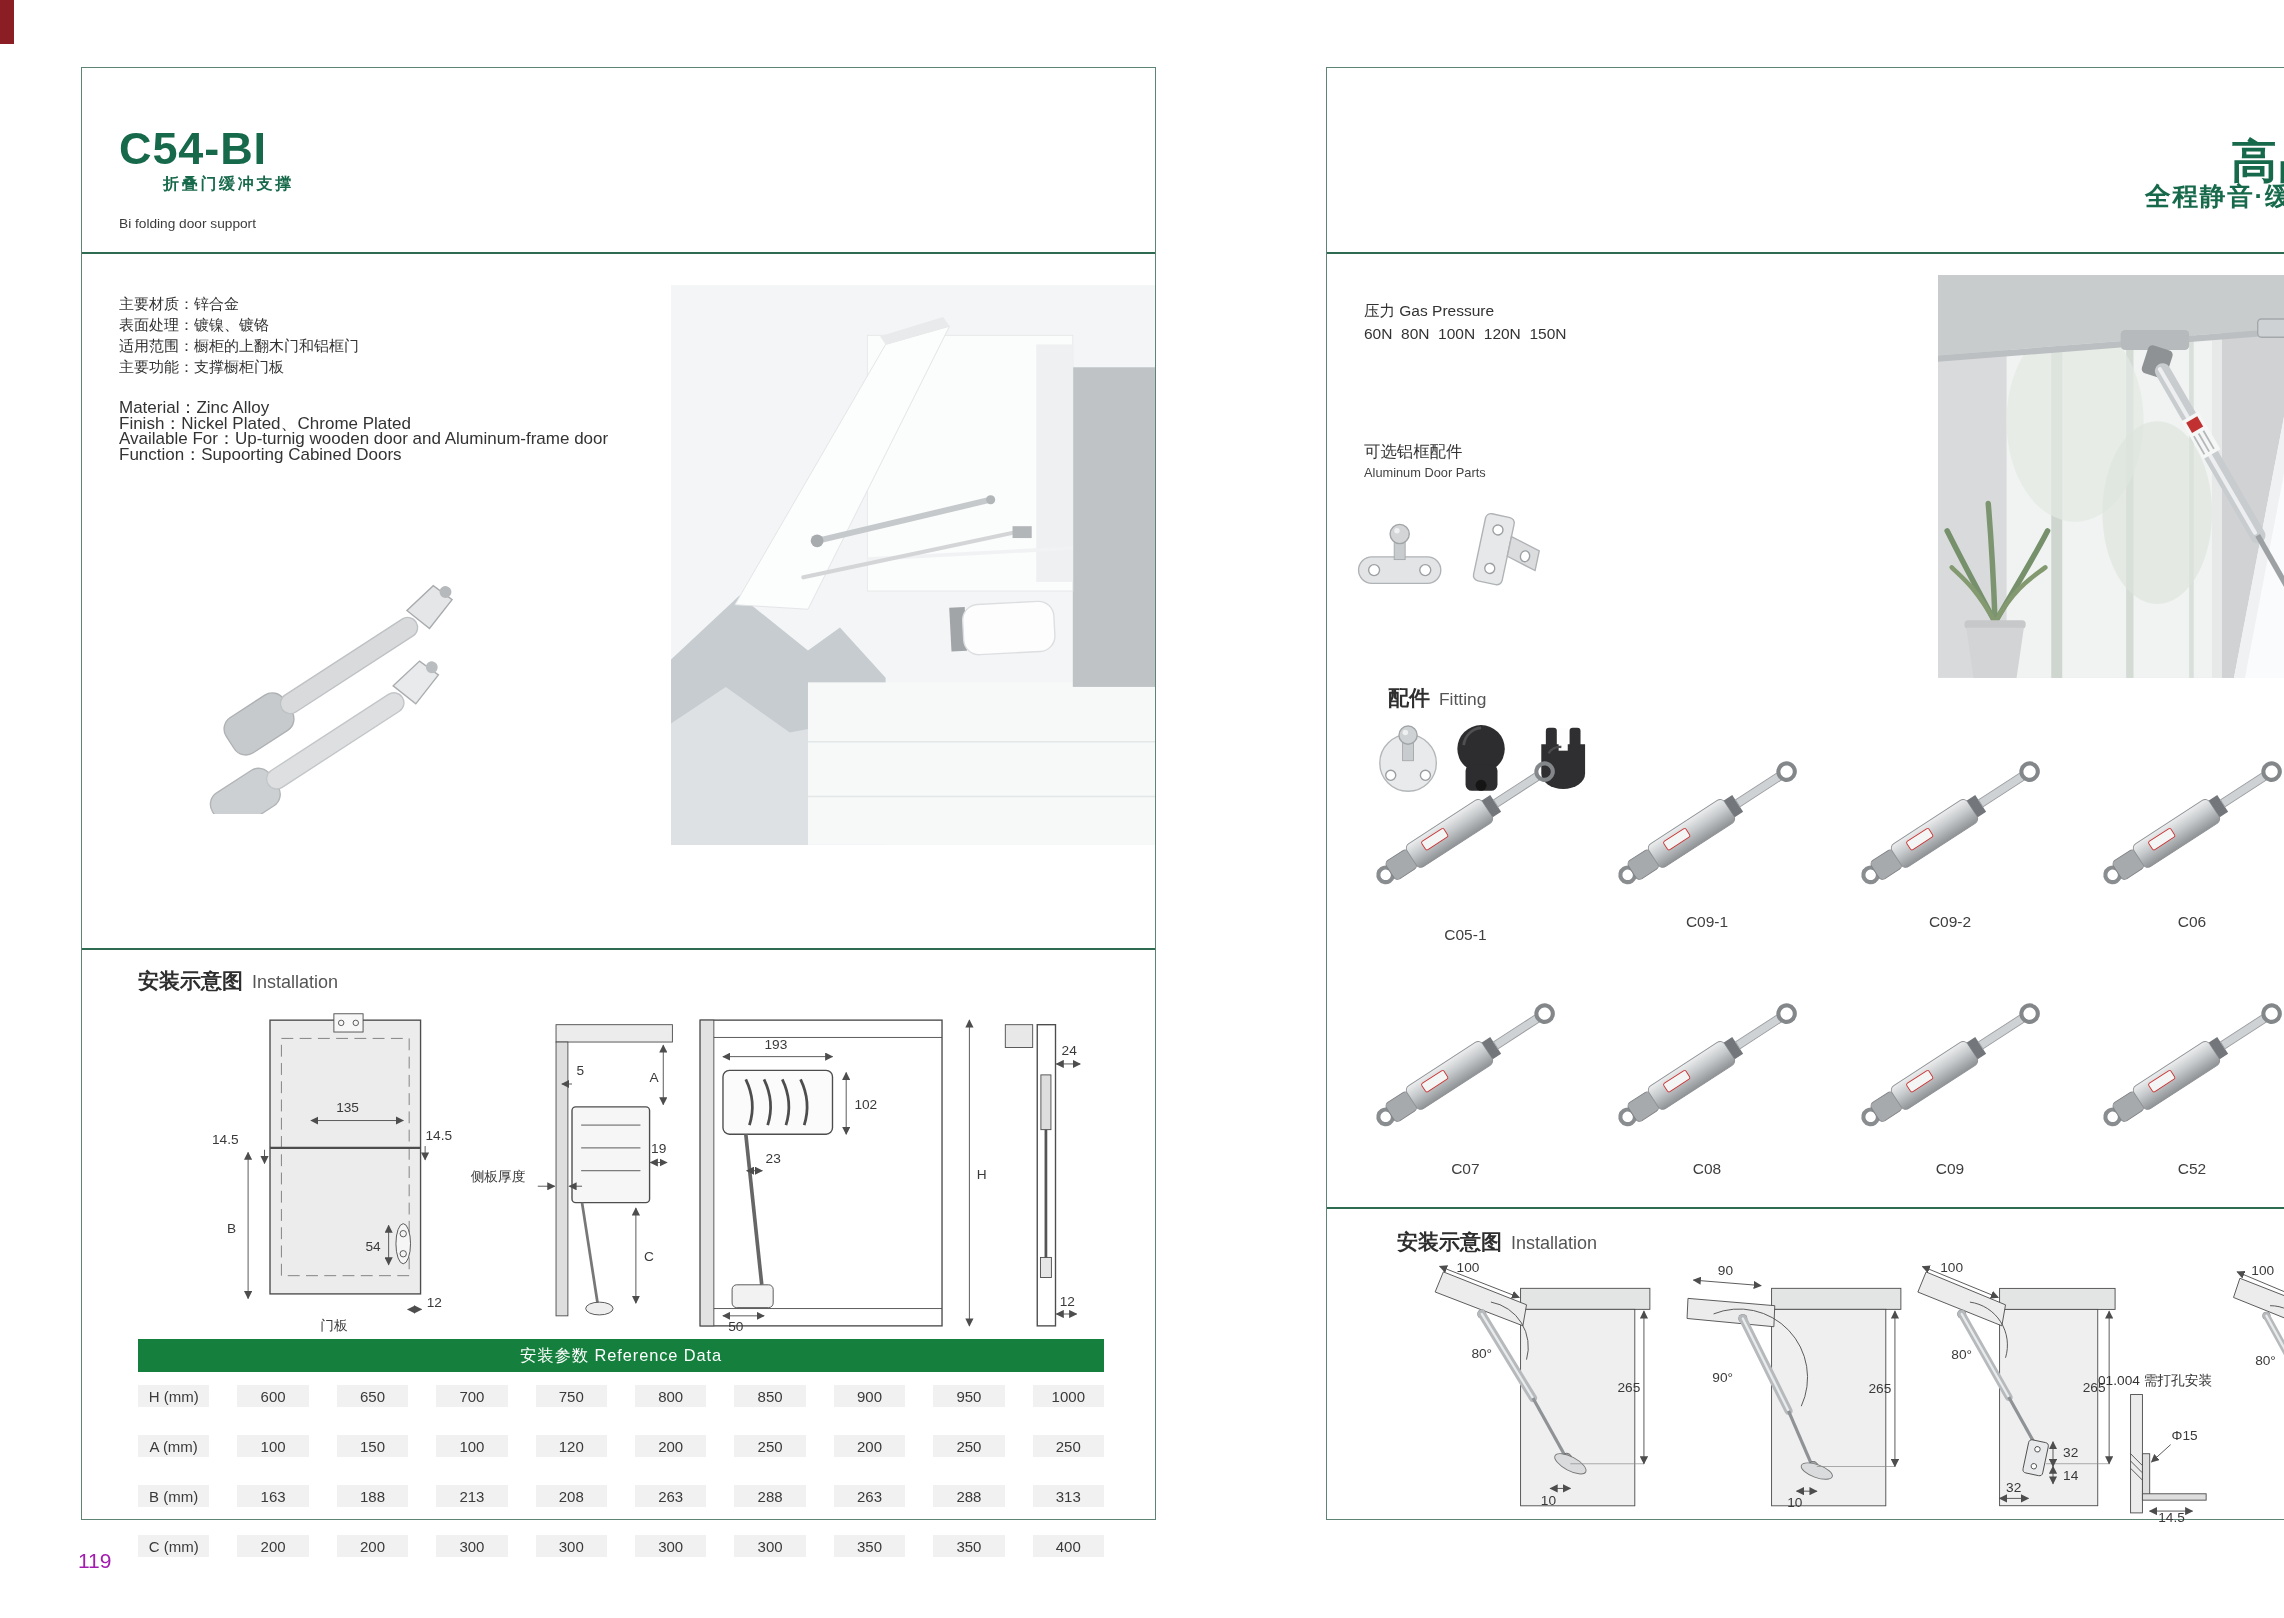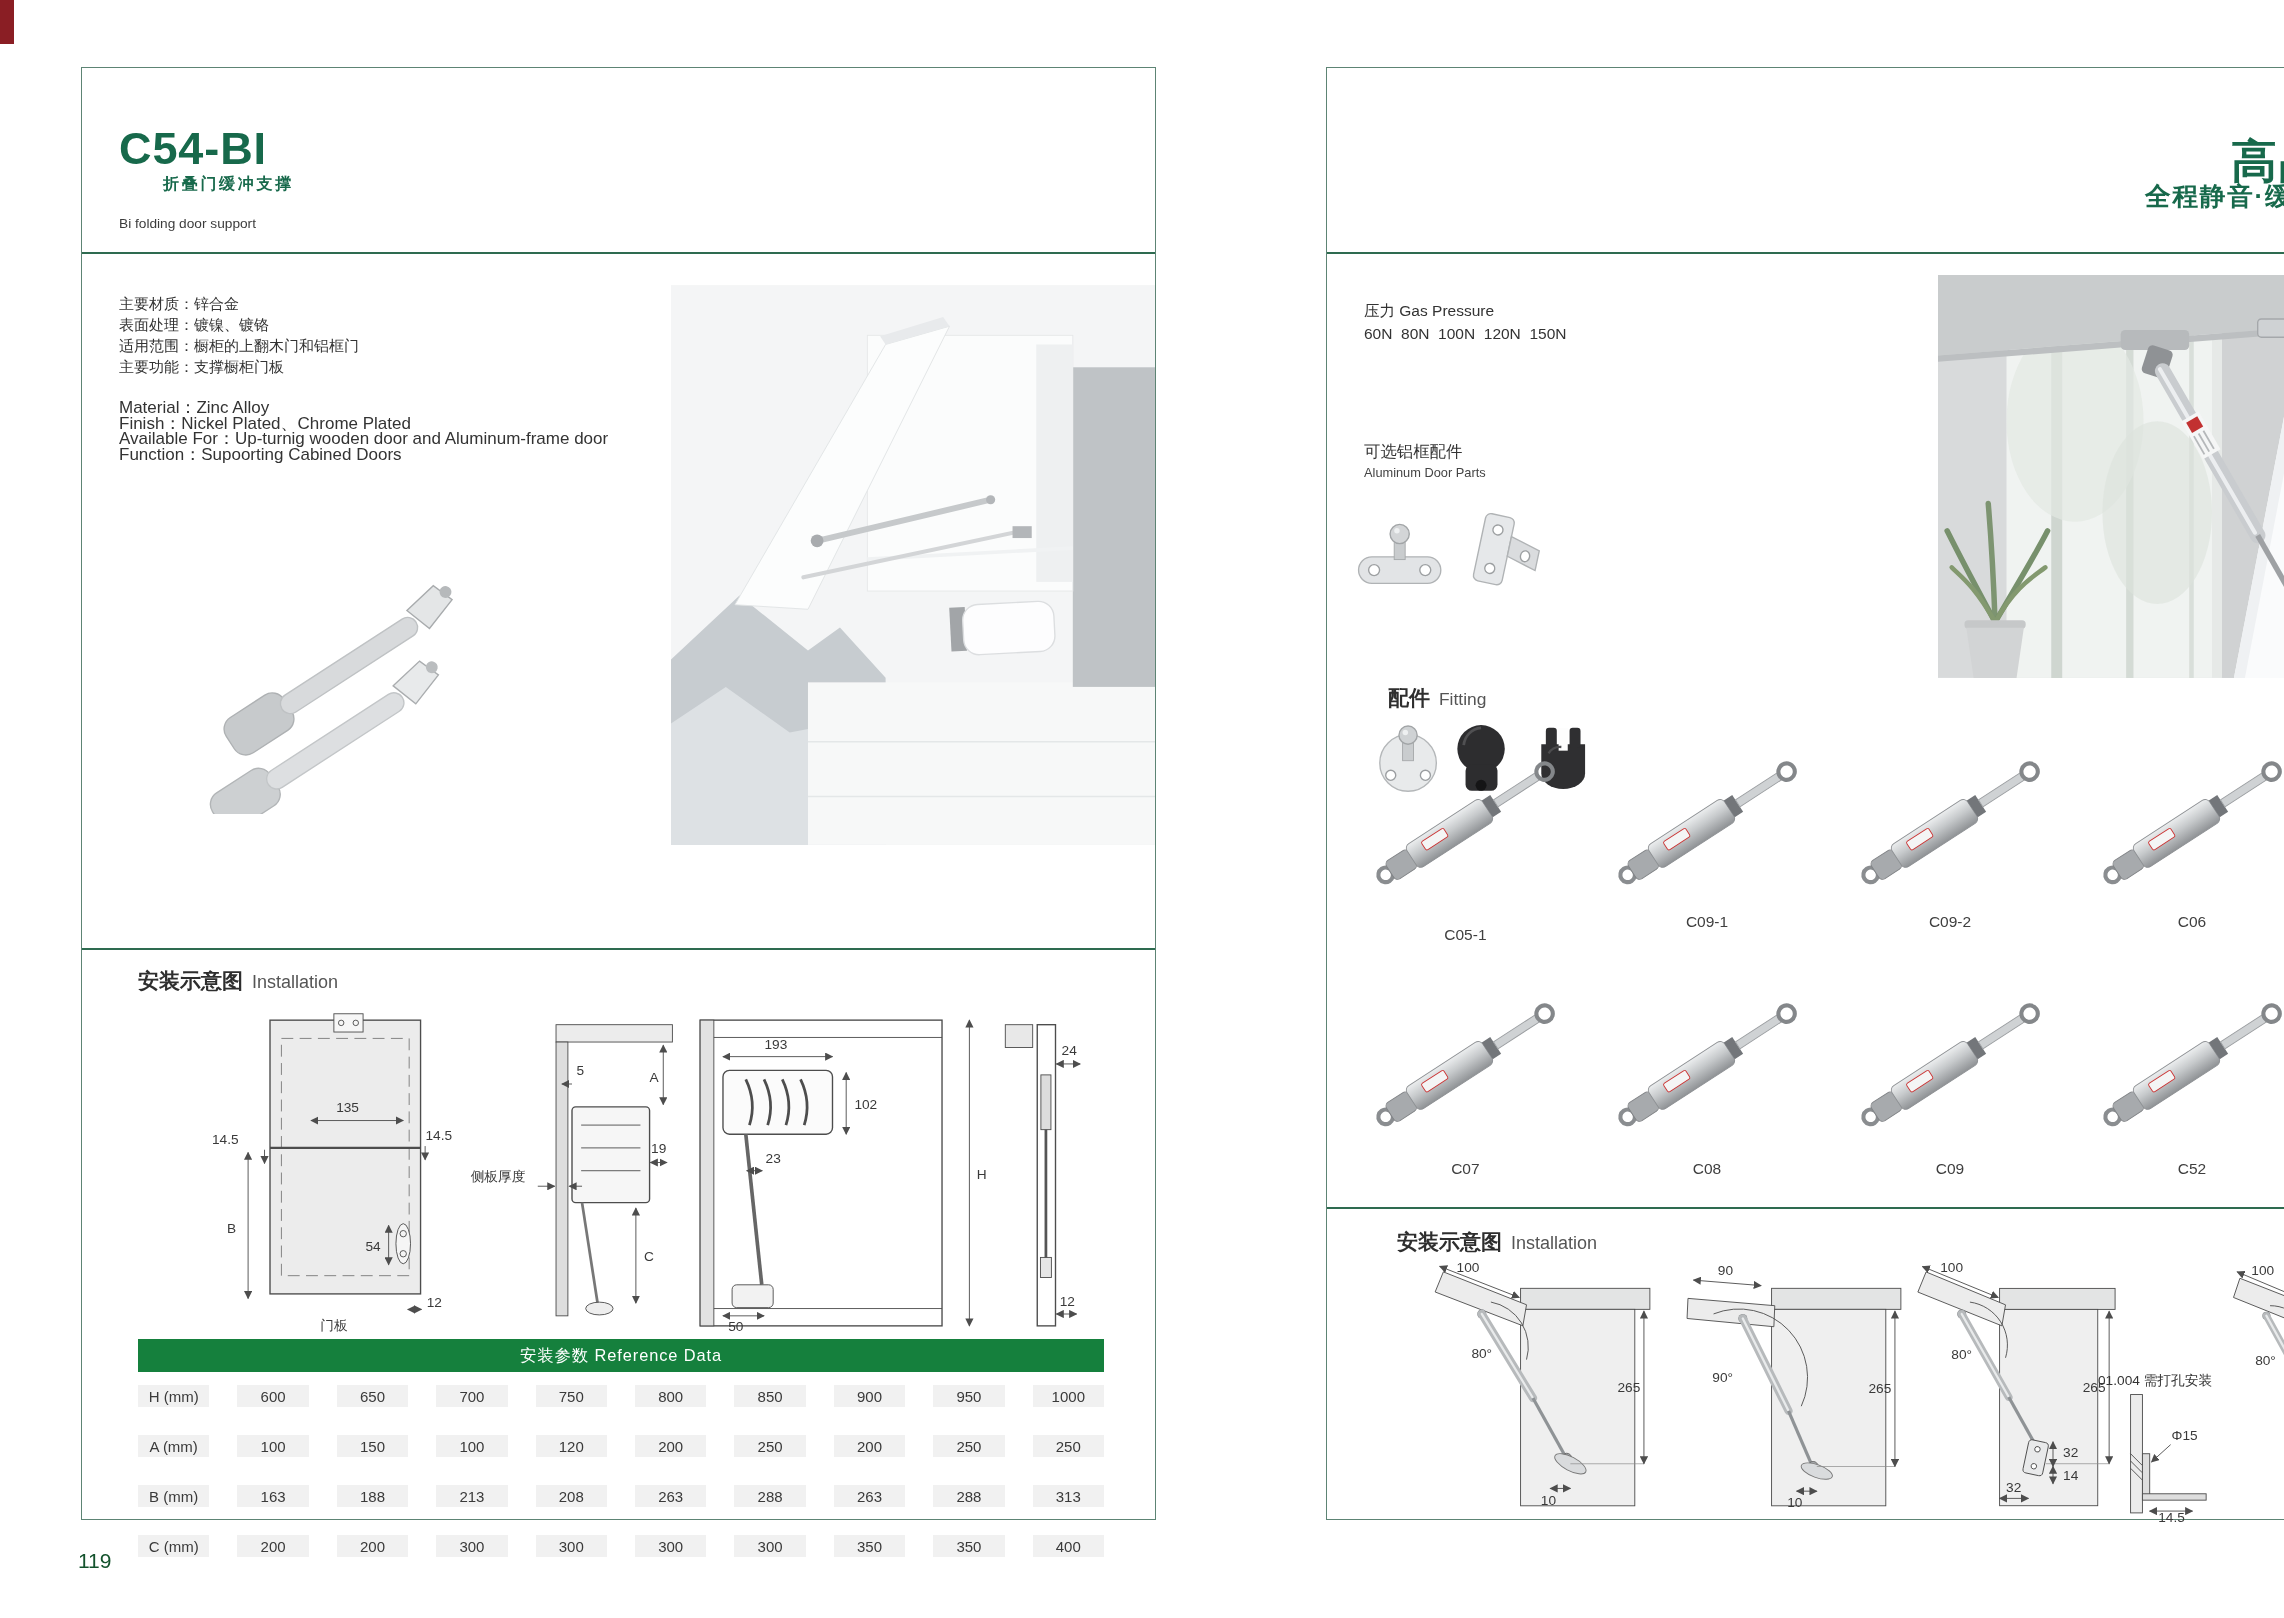--- a/index.html
+++ b/index.html
@@ -21,21 +21,21 @@
   .headline-sub{font-size:25.6px;font-weight:700;text-align:right;letter-spacing:1.8px;}
   .label-cn{font-size:15.5px;color:#333;}
   .label-en{font-size:12.8px;color:#444;}
   .sec-head .cn{font-size:21px;font-weight:700;color:#2e2e2e;}
   .sec-head .en{font-size:18px;color:#555;margin-left:9px;}
   .tbl-header{background:#15803d;color:#fff;display:flex;align-items:center;justify-content:center;
     font-size:16.4px;letter-spacing:0.9px;}
   .tbl-grid{display:grid;grid-template-columns:repeat(10,1fr);column-gap:6.4px;row-gap:8.7px;gap:28px;}
   .tbl-cell{background:#f1f1f1;height:22px;display:flex;align-items:center;justify-content:center;
     font-size:15px;color:#3a3a3a;}
-  .page-num{font-size:21px;color:#14532d;}
+  .page-num{font-size:21px;color:#a21caf;}
   .product-cell{position:absolute;width:242px;text-align:center;}
   .product-label{font-size:15.5px;color:#3f3f3f;}
   svg text{font-size:30px;fill:#3a3a3a;font-family:"Liberation Sans",sans-serif;}
   .note{font-size:13.7px;color:#333;}
 </style>
 </head>
 <body>
 
 <svg width="0" height="0" style="position:absolute">
   <defs>

